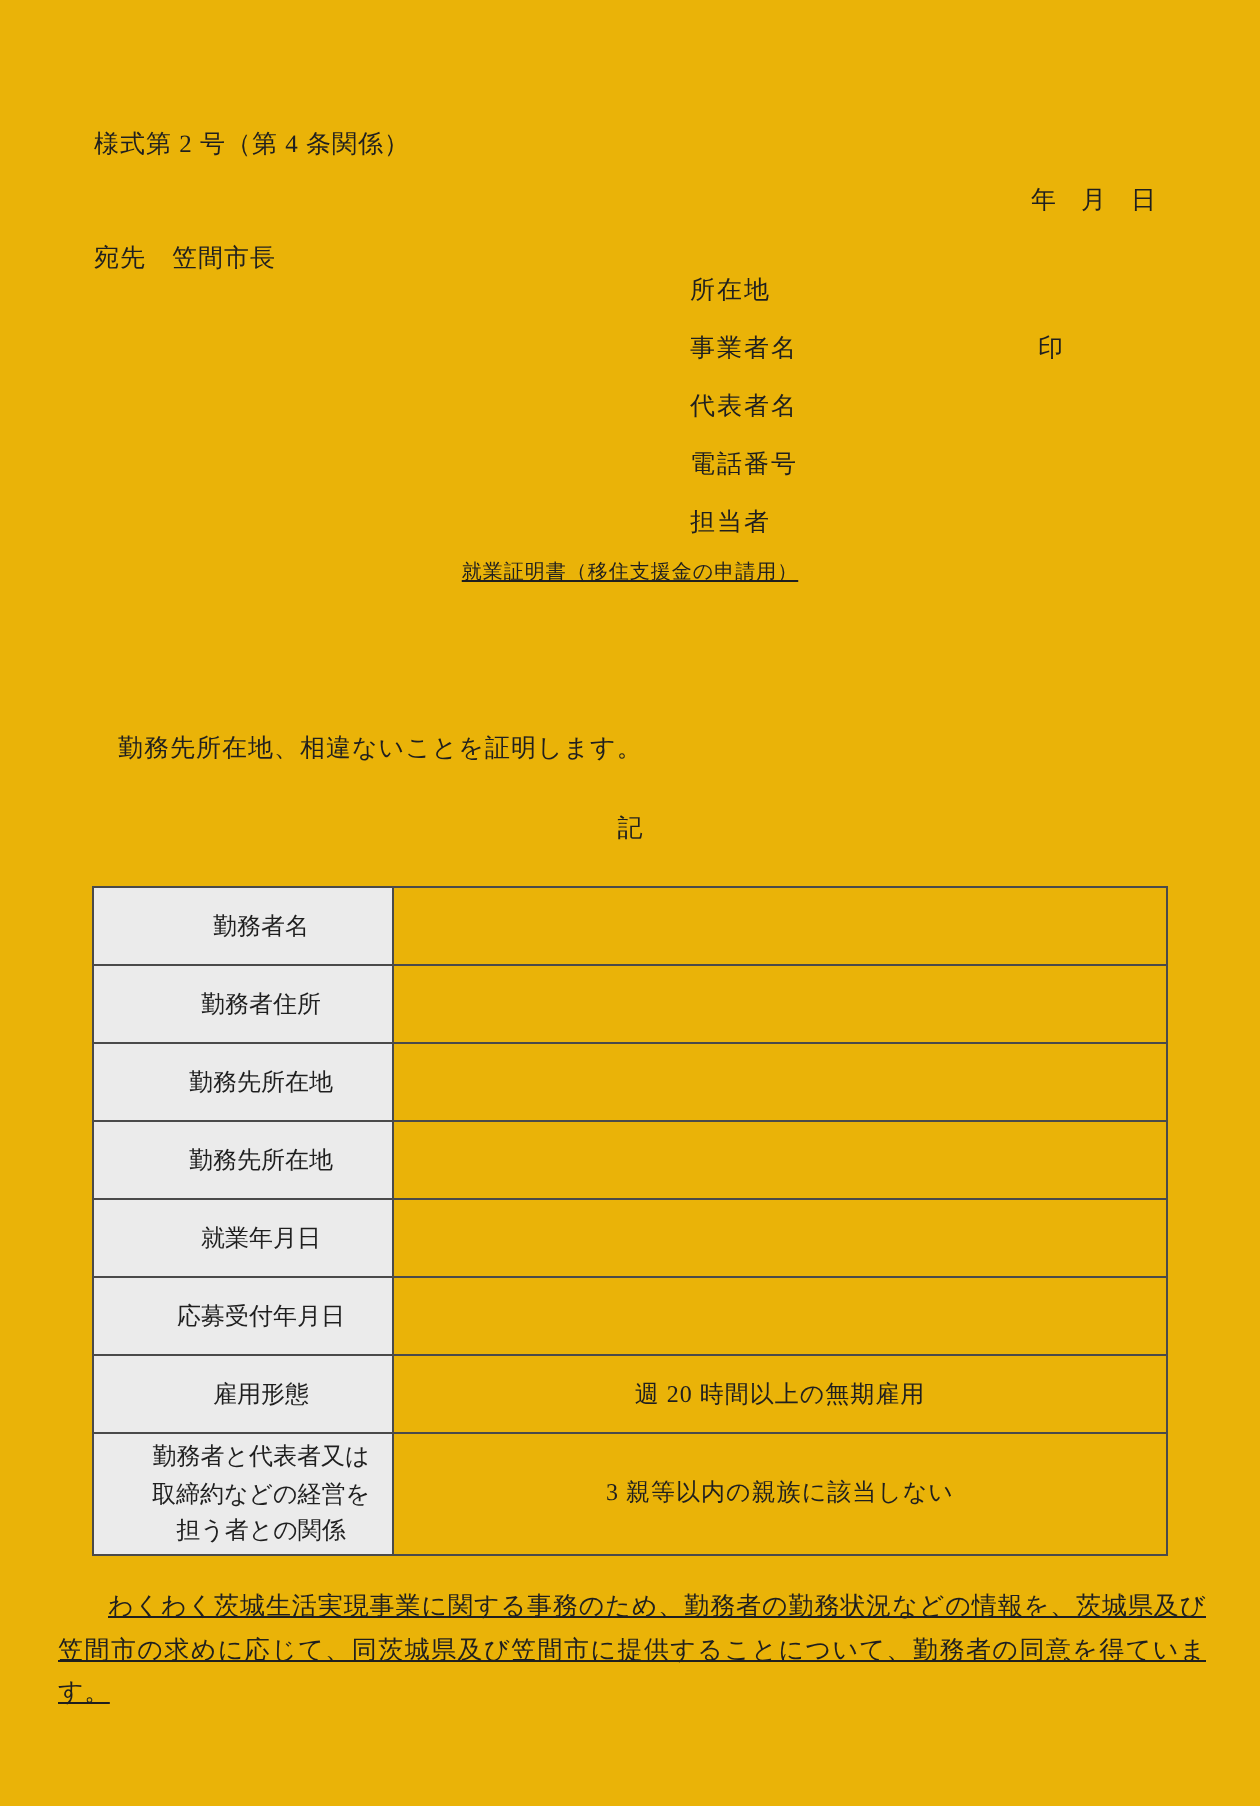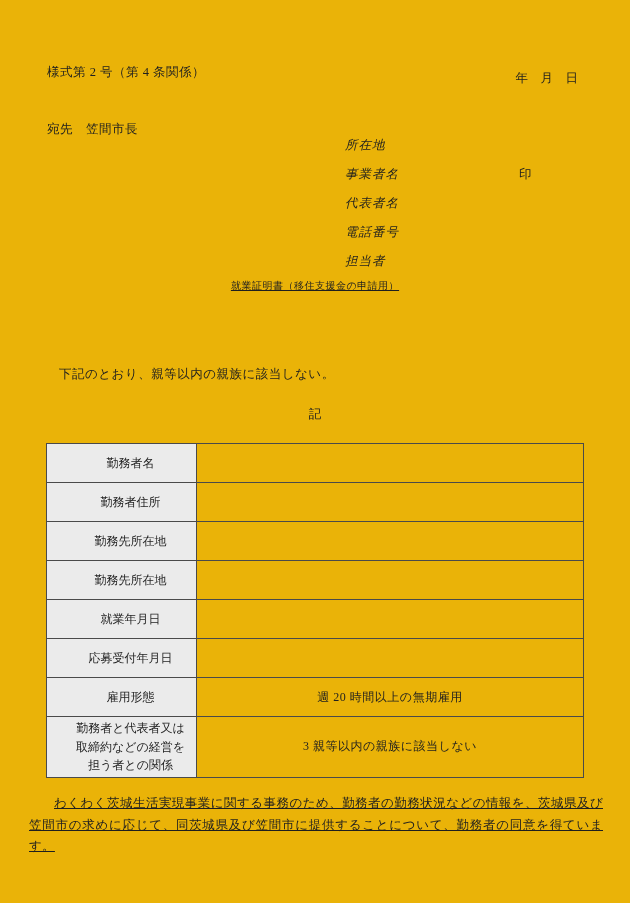--- a/index.html
+++ b/index.html
@@ -9,25 +9,25 @@
     height: 903px;
     background: #eab308;
     color: #1f1f1f;
     font-family: "Liberation Serif", "DejaVu Serif", serif;
     font-size: 12.5px;
     overflow: hidden;
   }
   .abs { position: absolute; }
 
   .form-number { left: 47px; top: 64px; letter-spacing: 0.5px; }
-  .date-line   { right: 52px; top: 70px; margin-left: 24px; }
+  .date-line   { right: 52px; top: 92px; margin-left: 24px; }
   .addressee   { left: 47px; top: 121px; letter-spacing: 0.5px; }
 
   .issuer-block { left: 345px; top: 131px; }
-  .issuer-field { height: 29px; line-height: 29px; letter-spacing: 1px; font-style: italic; }
+  .issuer-field { height: 29px; line-height: 29px; letter-spacing: 1px; }
   .seal { left: 519px; top: 160px; height: 29px; line-height: 29px; }
 
   .doc-title { left: 0; top: 279px; width: 630px; text-align: center; letter-spacing: 0.5px; font-size: 10px; text-decoration: underline; }
   .statement { left: 59px; top: 366px; letter-spacing: 0.5px; }
   .ki        { left: 0; top: 406px; width: 630px; text-align: center; }
 
   .cert-table {
     left: 46px; top: 443px;
     width: 538px;
     border-collapse: collapse;
@@ -80,21 +80,21 @@
     <div class="issuer-field">事業者名</div>
     <div class="issuer-field">代表者名</div>
     <div class="issuer-field">電話番号</div>
     <div class="issuer-field">担当者</div>
   </div>
 
   <div class="abs seal">印</div>
 
   <div class="abs doc-title">就業証明書（移住支援金の申請用）</div>
 
-  <div class="abs statement">下記のとおり、親等以内の親族に該当しない。</div>
+  <div class="abs statement">勤務先所在地、相違ないことを証明します。</div>
 
   <div class="abs ki">記</div>
 
   <table class="abs cert-table">
     <tbody>
       <tr class="r-std">
         <td class="label-cell">勤務者名</td>
         <td class="value-cell"></td>
       </tr>
       <tr class="r-std">

